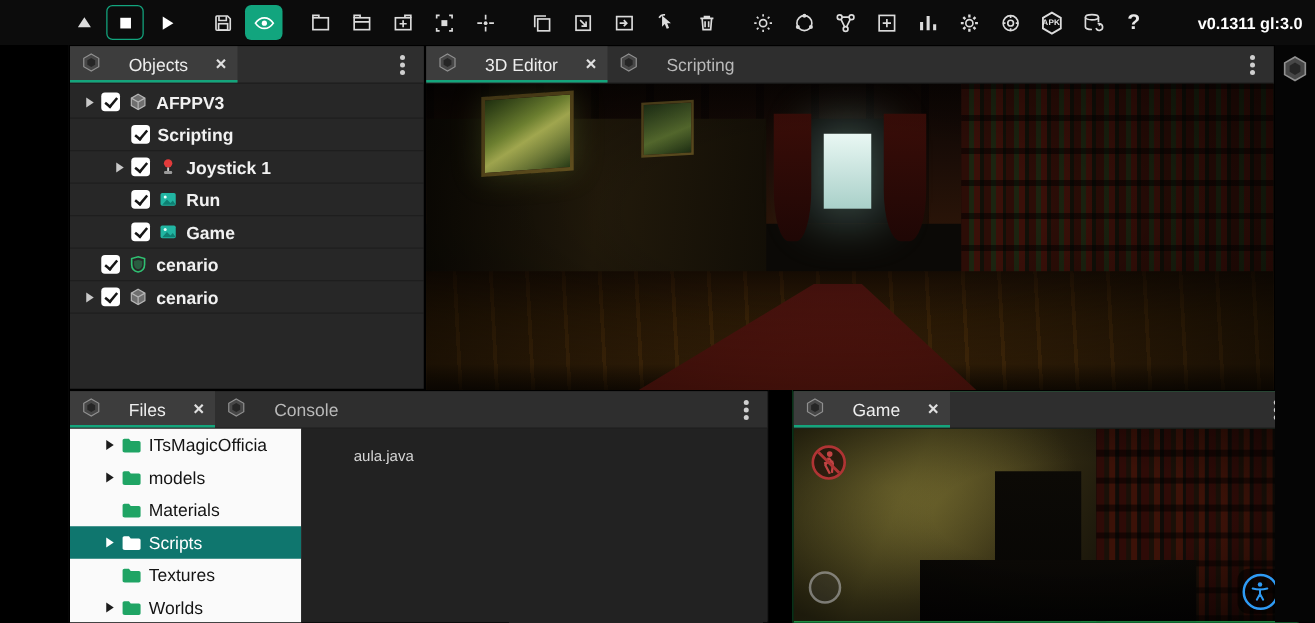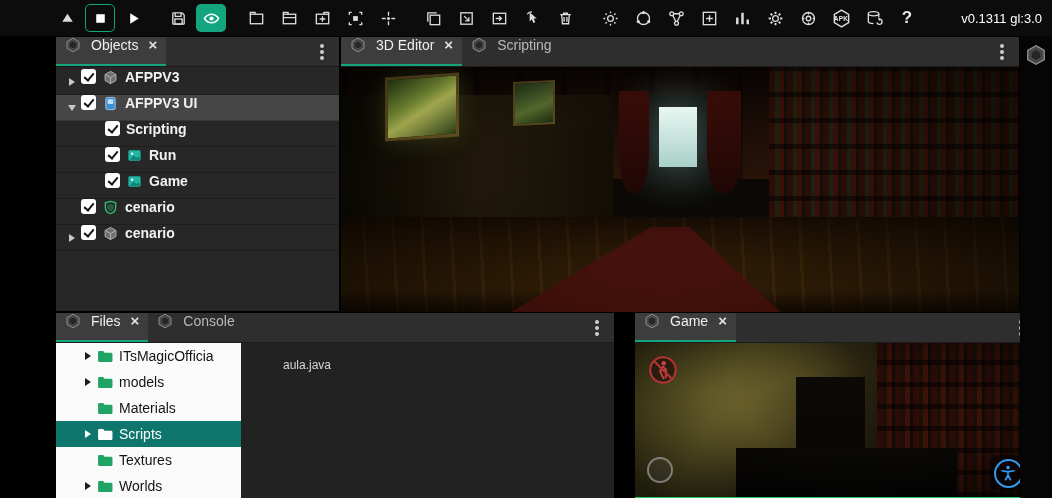--- a/index.html
+++ b/index.html
@@ -7,43 +7,43 @@
 body{position:relative}
 
 
 #toolbar{position:absolute;left:0;top:0;width:1052px;height:36px;background:#0c0c0c;display:flex;align-items:center;gap:3px;padding:0 6px 0 52px}
 .tbtn{width:30px;height:28px;flex:0 0 auto;display:flex;align-items:center;justify-content:center;border-radius:5px;position:relative}
 .tbtn svg{display:block}
 .tbtn.active{background:#12a57e}
 .tbtn.outlined{border:1.5px solid #12a57e}
 .tgap{width:9px;flex:0 0 auto}
 .ic{stroke:#dcdcdc;stroke-width:1.4;fill:none}
-#version{margin-left:auto;color:#fff;font-weight:normal;font-size:13px;white-space:nowrap;padding-right:4px}
+#version{margin-left:auto;color:#fff;font-weight:bold;font-size:13px;white-space:nowrap;padding-right:4px}
 .apk-label{position:absolute;color:#e8e8e8;font-size:6.5px;font-weight:bold;letter-spacing:.2px}
 .qmark{color:#e8e8e8;font-size:17px;font-weight:bold}
 
 
 .panel{position:absolute;background:#272727;border:1px solid #000}
 #objects{left:55px;top:36px;width:285px;height:276px}
 #editor{left:340px;top:36px;width:680px;height:276px;background:#151515}
 #files{left:55px;top:312px;width:560px;height:186px;background:#202020}
 #game{left:634px;top:312px;width:405px;height:214px;background:#22c55e}
 #right-strip{position:absolute;left:1020px;top:36px;width:32px;height:462px;background:#050505;display:flex;justify-content:center}
 #right-strip .hexwrap{margin-top:8px}
 
 .tabbar{height:30px;background:#2e2e2e;display:flex;align-items:stretch;border-bottom:1px solid #1c1c1c}
-.tab{display:flex;align-items:flex-start;gap:10px;padding:0 9px;font-size:14px;color:#b9b9b9}
+.tab{display:flex;align-items:center;gap:22px;padding:0 9px;font-size:14px;color:#b9b9b9}
 .tab.active{background:#3d3d3d;color:#eee;box-shadow:inset 0 -2px 0 #14a57c}
 .tclose{font-size:15px;font-weight:bold;color:#e0e0e0;line-height:1}
 .dotsbox{margin-left:auto;margin-right:6px;width:22px;display:flex;align-items:center;justify-content:center}
 .dots{width:4px;height:4px;border-radius:50%;background:#cfcfcf;box-shadow:0 -6px 0 #cfcfcf,0 6px 0 #cfcfcf}
 
 
 #obj-tree{height:245px;overflow:hidden;padding-top:2px}
-.orow{display:flex;height:26px;padding-left:6px;border-bottom:1px solid rgba(0,0,0,.22)}
+.orow{display:flex;align-items:center;height:26px;padding-left:6px;border-bottom:1px solid rgba(0,0,0,.22)}
 .orow.sel{background:#464646}
 .orow.dim{background:#303030}
 .aslot{width:19px;flex:0 0 auto;display:flex;align-items:center;justify-content:center}
 .arr{width:0;height:0;border-top:4.5px solid transparent;border-bottom:4.5px solid transparent;border-left:6.5px solid #c9c9c9}
 .arr.down{border-left:4.5px solid transparent;border-right:4.5px solid transparent;border-top:6.5px solid #c9c9c9;border-bottom:none}
 .ind{margin-left:24px}
 .cb{width:15px;height:15px;flex:0 0 auto;border-radius:3px;background:#fff;position:relative;margin-right:6px}
 .cb::after{content:"";position:absolute;left:4.5px;top:1.5px;width:4px;height:8px;border-right:2px solid #161616;border-bottom:2px solid #161616;transform:rotate(40deg)}
 .cb.un{background:#2c2c2c;border:1.5px solid #6a6a6a}
 .cb.un::after{display:none}
@@ -284,37 +284,38 @@
         </span>
       <span class="cb"></span>
       <span class="ticon">
           <svg width="15" height="15" viewBox="0 0 16 16">
             <path d="M8 1.5 13.8 4.8v6.4L8 14.5 2.2 11.2V4.8z" fill="#6f6f6f" stroke="#b5b5b5"></path>
             <path d="M2.2 4.8 8 8.1l5.8-3.3M8 8.1v6.4" fill="none" stroke="#b5b5b5"></path>
           </svg>
         </span>
       <span class="olabel">AFPPV3</span>
     </div>
-    <div class="orow sel">
-      <span class="aslot">
-          <i class="arr down"></i>
+    <div class="orow">
+      <span class="aslot ind"></span>
+      <span class="cb"></span>
+      <span class="olabel">Scripting</span>
+    </div>
+    <div class="orow">
+      <span class="aslot ind">
+          <i class="arr"></i>
         </span>
       <span class="cb"></span>
       <span class="ticon">
           <svg width="15" height="15" viewBox="0 0 16 16">
-            <rect x="3" y="1.5" width="10" height="13" rx="1.5" fill="#3f8fd4" stroke="#9cc6ea"></rect>
-            <rect x="5" y="3.5" width="6" height="5" rx="0.8" fill="#bfe0f7"></rect>
-          </svg>
-        </span>
-      <span class="olabel">AFPPV3 UI</span>
-    </div>
-    <div class="orow">
-      <span class="aslot ind"></span>
-      <span class="cb"></span>
-      <span class="olabel">Scripting</span>
+            <circle cx="8" cy="5" r="3.6" fill="#e23b3b"></circle>
+            <path d="M8 8.5v3" stroke="#c9c9c9" stroke-width="1.6"></path>
+            <rect x="4.5" y="11.5" width="7" height="2.5" rx="1" fill="#9a9a9a"></rect>
+          </svg>
+        </span>
+      <span class="olabel">Joystick 1</span>
     </div>
     <div class="orow">
       <span class="aslot ind"></span>
       <span class="cb"></span>
       <span class="ticon">
           <svg width="15" height="15" viewBox="0 0 16 16">
             <rect x="1.5" y="2.5" width="13" height="11" rx="1.5" fill="#21b5a2"></rect>
             <circle cx="5.5" cy="6" r="1.3" fill="#eafff9"></circle>
             <path d="M3 12.5 7 8l3 3 2-2 2.5 3.5z" fill="#0e7f72"></path>
           </svg>

